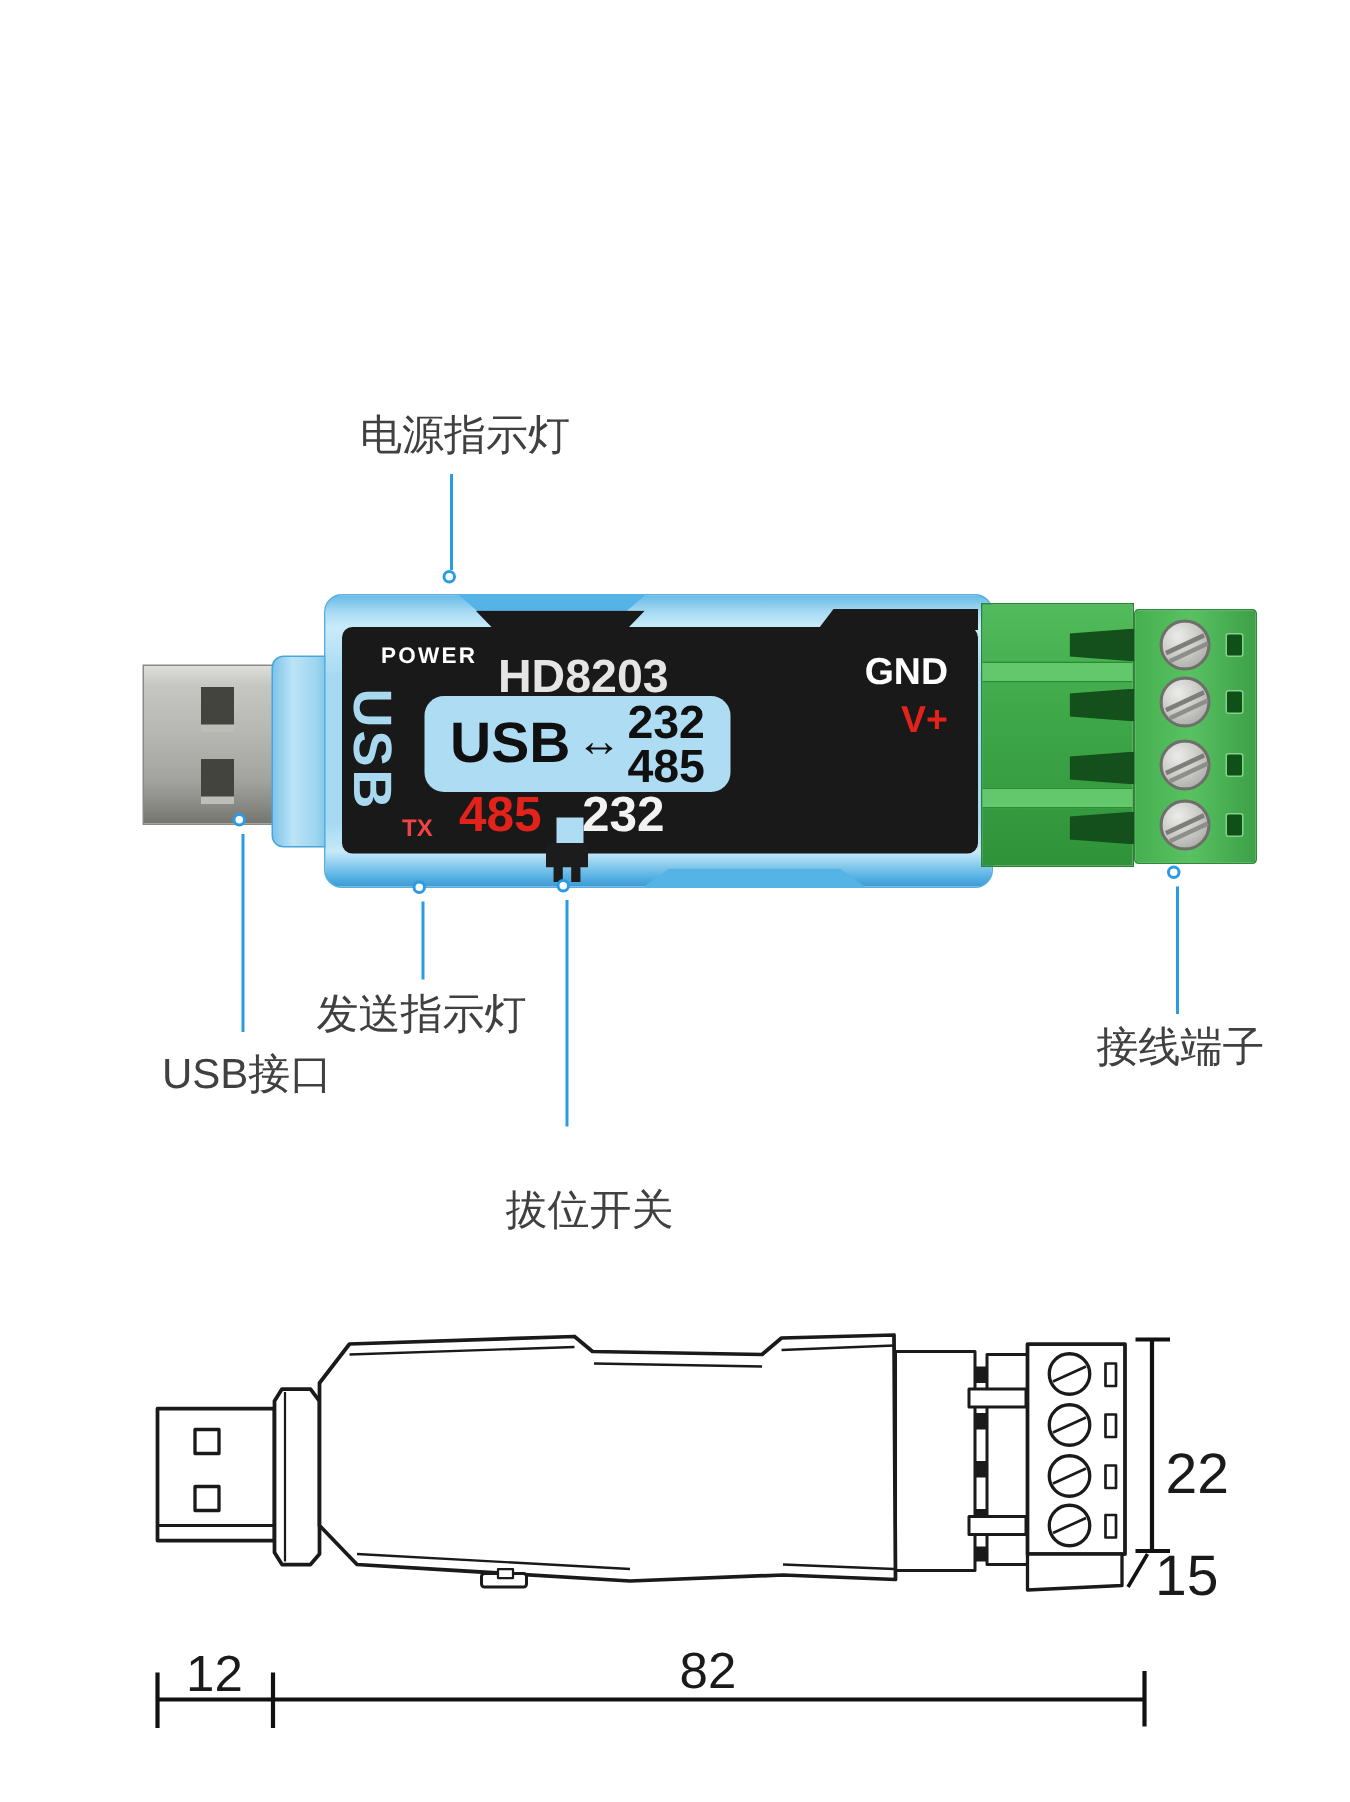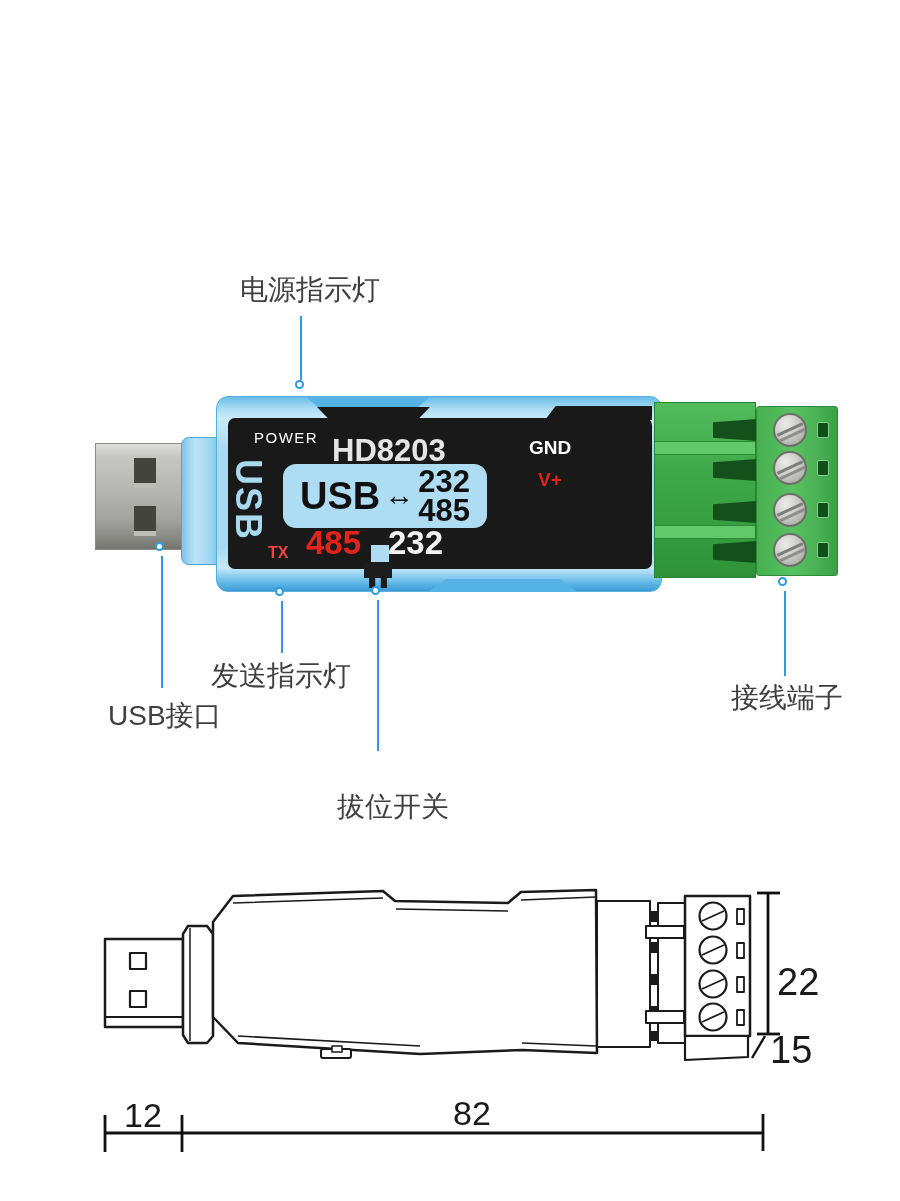--- a/index.html
+++ b/index.html
@@ -29,36 +29,36 @@
   .case{position:absolute;left:216px;top:396px;width:446px;height:196px;border-radius:12px;
     border:1px solid #58aede;
     background:linear-gradient(180deg,#69bce8 0%,#aadcf4 6%,#c9ebf9 11%,#a6d9f2 28%,#a6d9f2 78%,#c6e9f8 88%,#5fb6e6 96%,#3d9bd4 100%);}
   .case-notch-top{position:absolute;left:305px;top:396px;width:126px;height:13px;background:#55b4e5;
     clip-path:polygon(0 0,100% 0,88% 100%,12% 100%);}
   .case-notch-bottom{position:absolute;left:428px;top:579px;width:150px;height:13px;background:#55b4e5;
     clip-path:polygon(12% 0,88% 0,100% 100%,0 100%);}
   .label-tab{position:absolute;background:#191919;}
   .device-label{position:absolute;left:228px;top:418px;width:424px;height:151px;
     background:#191919;border-radius:7px;}
-  .lab-power{position:absolute;left:26px;top:11px;font-size:15px;font-weight:400;
+  .lab-power{position:absolute;left:26px;top:11px;font-size:15px;font-weight:700;
     color:#fff;letter-spacing:1.5px;}
   .lab-model{position:absolute;left:104px;top:15px;font-size:31px;font-weight:700;color:#e5e5e5;}
   .lab-usb-vert{position:absolute;left:-34px;top:62px;width:110px;height:40px;text-align:center;
     font-size:36px;font-weight:700;color:#a9d9ef;letter-spacing:2px;transform:rotate(90deg);}
   .conv-box{position:absolute;left:55px;top:46px;width:204px;height:64px;background:#aedcf2;
     border-radius:13px;display:flex;align-items:center;justify-content:center;gap:4px;color:#101010;}
   .conv-usb{font-size:38px;font-weight:700;}
   .conv-arrow{font-size:30px;font-weight:700;margin-top:-2px;}
   .conv-stack{display:flex;flex-direction:column;font-size:31px;font-weight:700;line-height:29px;}
   .lab-tx{position:absolute;left:40px;top:126px;font-size:16px;font-weight:700;color:#ef4444;}
   .sw485{position:absolute;left:78px;top:106px;font-size:33px;font-weight:700;color:#e3231a;}
   .sw232{position:absolute;left:160px;top:106px;font-size:33px;font-weight:700;color:#f2f2f2;}
   .sw-notch{position:absolute;left:143px;top:127px;width:18px;height:24px;background:#aedcf2;}
-  .pins{position:absolute;left:240px;top:14px;width:164px;text-align:center;
-    font-size:19px;font-weight:700;line-height:32px;color:#fff;}
+  .pins{position:absolute;left:240px;top:14px;width:164px;text-align:right;
+    font-size:25px;font-weight:700;line-height:32px;color:#fff;}
   .pins .red{color:#e3231a;}
   .switch-nub{position:absolute;left:364px;top:562px;width:28px;height:26px;background:#1c1c1c;
     clip-path:polygon(0 0,100% 0,100% 62%,82% 62%,82% 100%,60% 100%,60% 62%,40% 62%,40% 100%,18% 100%,18% 62%,0 62%);}
 
   .t-socket{position:absolute;left:654px;top:402px;width:102px;height:176px;
     border:1px solid #27862f;
     background:linear-gradient(180deg,#52bb5b 0%,#3fa94a 40%,#2f9239 100%);}
   .t-bar{position:absolute;left:0;width:100%;height:14px;background:#63c76b;
     border-top:1px solid #2c8c36;border-bottom:1px solid #2c8c36;}
   .t-slot{position:absolute;left:58px;width:44px;height:22px;background:#14501b;

